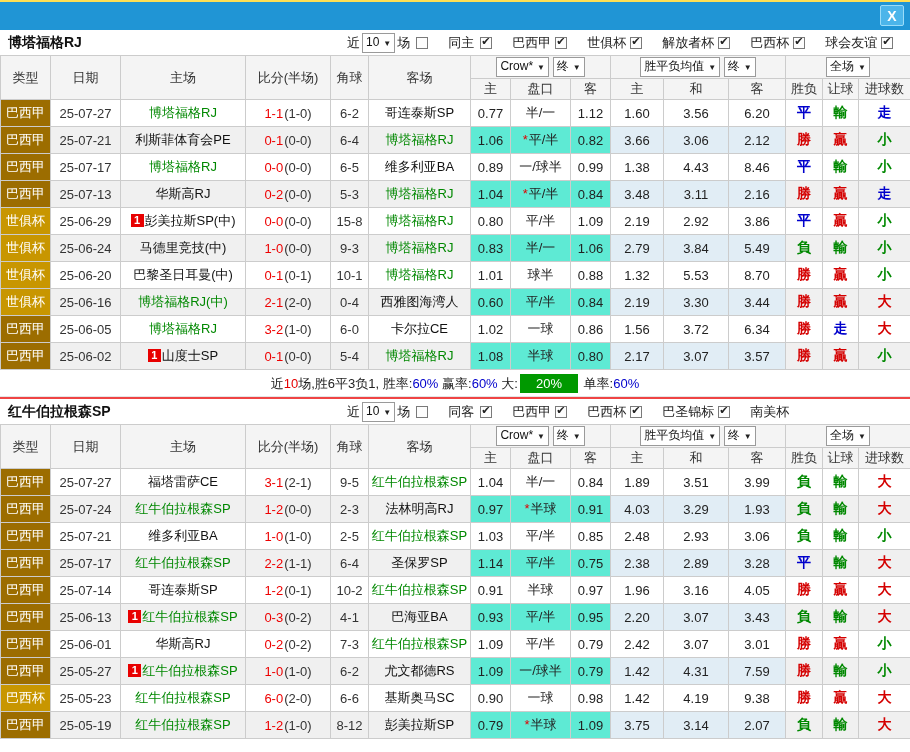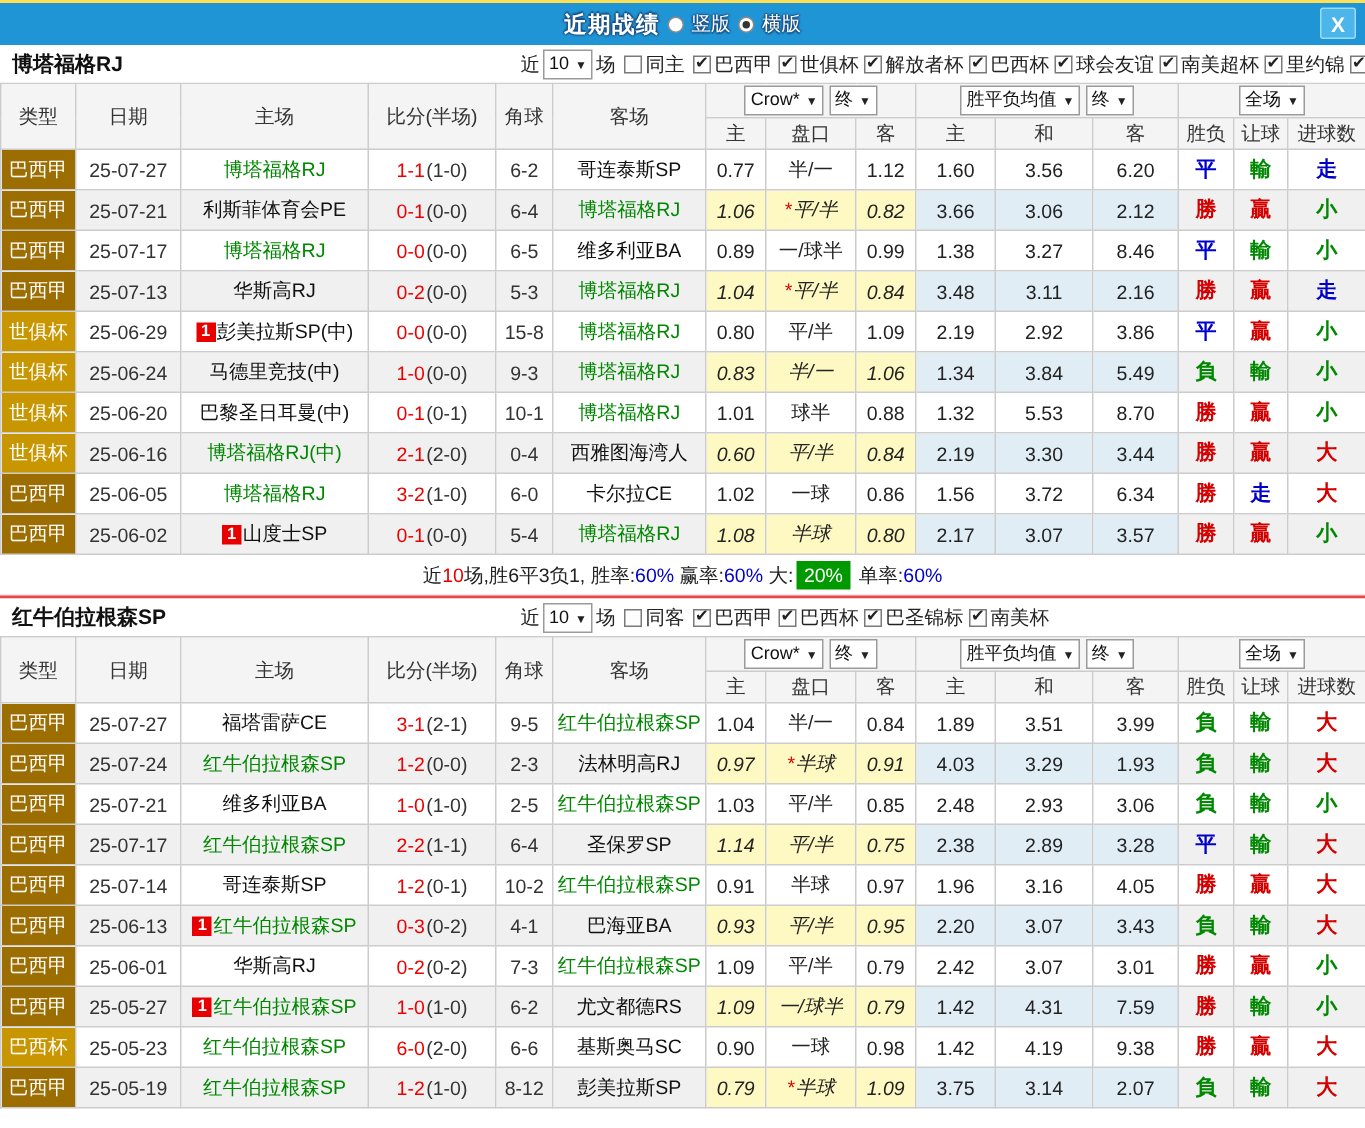--- a/index.html
+++ b/index.html
@@ -19,67 +19,60 @@
   .radio{display:inline-block;width:11px;height:11px;border-radius:50%;background:#fff;border:1px solid #8a8a8a;position:relative;cursor:pointer;}
   .radio.checked::after{content:"";position:absolute;left:2px;top:2px;width:5px;height:5px;border-radius:50%;background:#333;}
   .rlabel{font-size:13px;cursor:pointer;}
   .closebtn{position:absolute;right:6px;top:3px;width:24px;height:21px;line-height:21px;text-align:center;
     background:#4cb5ea;border:1px solid #9adcf9;border-radius:2px;color:#fff;font-weight:bold;font-size:14px;cursor:pointer;}
   .filterbar{position:relative;height:25px;background:#fff;font-size:13px;color:#222;}
   .teamname{position:absolute;left:8px;top:4px;font-weight:bold;font-size:14px;color:#111;}
   .filters{position:absolute;left:347px;top:0;height:100%;display:flex;align-items:center;gap:2px;white-space:nowrap;}
   .sel{display:inline-block;border:1px solid #9a9a9a;background:#fff;font-size:12px;color:#111;padding:0 3px;line-height:16px;cursor:pointer;}
   .sel::after{content:"▼";font-size:8px;margin-left:4px;color:#222;}
-  .cbwrap{display:inline-flex;align-items:center;gap:2px;margin-left:4px;cursor:pointer;}
+  .cbwrap{display:inline-flex;align-items:center;gap:20px;margin-left:4px;cursor:pointer;}
   .cb{display:inline-block;width:12px;height:12px;border:1px solid #7a7a7a;background:#fdfdfd;position:relative;}
   .cb.checked::after{content:"✔";position:absolute;left:0px;top:-3px;font-size:11px;color:#222;}
   .grid{width:910px;table-layout:fixed;border-collapse:collapse;font-size:13px;color:#222;}
   .grid th,.grid td{border:1px solid #ccc;text-align:center;padding:0 1px;overflow:hidden;white-space:nowrap;}
   .grid thead th{background:#f4f4f4;font-weight:normal;color:#333;}
   .hrow1 th{height:23px;}
   .hrow2 th{height:21px;}
   .grid tbody td{height:27px;background:#fff;}
   tr.even td{background:#f0f0f0;}
-  td.cream{background:#fcf5ea;}  tr.even td.cream{background:#fef9c3;font-style:italic;}
+  td.cream{background:#fcf5ea;}  tr.even td.cream{background:#5eead4;}
   td.blu{background:#e9f4fa;}    tr.even td.blu{background:#e1edf5;}
   td.type{color:#fff;font-size:13px;}
   td.type.dark{background:var(--type-dark);}
   td.type.light{background:var(--type-light);}
   tr.even td.type.dark{background:var(--type-dark);} tr.even td.type.light{background:var(--type-light);}
   td.date,td.corner{color:#333;}
   .tname{color:#111;}
   .tname.tgreen{color:var(--team-green);}
   .ft{color:var(--score-red);text-align:right;}
   .ht{color:#333;margin-left:1px;}
   .star{color:#e00000;margin-right:1px;}
   td.res{font-weight:bold;font-size:14px;}
   td.res.red{color:var(--result-red);}
   td.res.green{color:var(--result-green);}
   td.res.blue{color:var(--result-blue);}
   .badge1{display:inline-block;background:#e80000;color:#fff;font-size:11px;font-weight:bold;
     width:13px;height:13px;line-height:13px;text-align:center;vertical-align:1px;margin-right:1px;}
   .summary{height:27px;line-height:27px;text-align:center;font-size:13px;border-bottom:1px solid #e5e5e5;}
   .part.dark{color:#222;} .part.red{color:#e50000;} .part.blue{color:#0000cc;}
-  .part.badge{background:var(--badge-bg);color:#fff;padding:2px 5px;margin:0 2px;}
+  .part.badge{background:var(--badge-bg);color:#fff;padding:2px 16px;margin:0 2px;}
   .section.follow{border-top:2px solid #ef4444;}
   .summary .part{white-space:pre;}
 </style>
 </head>
 <body>
 
 <div class="app">
   <div class="topline"></div>
   <div class="titlebar">
-    <div class="titlewrap">
-      <span class="title">近期战绩</span>
-      <span class="radio"></span>
-      <span class="rlabel">竖版</span>
-      <span class="radio checked"></span>
-      <span class="rlabel">横版</span>
-    </div>
     <div class="closebtn">X</div>
   </div>
   <div id="sections">
       <div class="section">
     <div class="filterbar">
       <span class="teamname">博塔福格RJ</span>
       <div class="filters">
         <span class="near1">近</span>
         <span class="sel"><span class="selval-games">10</span></span>
         <span class="near2">场</span>
@@ -203,21 +196,21 @@
     <td class="type dark">巴西甲</td>
     <td class="date">25-07-17</td>
     <td class="home"><span class="tname tgreen">博塔福格RJ</span></td>
     <td class="score"><span class="ft">0-0</span><span class="ht">(0-0)</span></td>
     <td class="corner">6-5</td>
     <td class="away"><span class="tname">维多利亚BA</span></td>
     <td class="cream o1">0.89</td>
     <td class="cream hcap"><span class="htext">一/球半</span></td>
     <td class="cream o3">0.99</td>
     <td class="blu a1">1.38</td>
-    <td class="blu a2">3.27</td>
+    <td class="blu a2">4.43</td>
     <td class="blu a3">8.46</td>
     <td class="res blue">平</td>
     <td class="res green">輸</td>
     <td class="res green">小</td>
   </tr>
             <tr class="even">
     <td class="type dark">巴西甲</td>
     <td class="date">25-07-13</td>
     <td class="home"><span class="tname">华斯高RJ</span></td>
     <td class="score"><span class="ft">0-2</span><span class="ht">(0-0)</span></td>
@@ -253,21 +246,21 @@
             <tr class="even">
     <td class="type light">世俱杯</td>
     <td class="date">25-06-24</td>
     <td class="home"><span class="tname">马德里竞技(中)</span></td>
     <td class="score"><span class="ft">1-0</span><span class="ht">(0-0)</span></td>
     <td class="corner">9-3</td>
     <td class="away"><span class="tname tgreen">博塔福格RJ</span></td>
     <td class="cream o1">0.83</td>
     <td class="cream hcap"><span class="htext">半/一</span></td>
     <td class="cream o3">1.06</td>
-    <td class="blu a1">1.34</td>
+    <td class="blu a1">2.79</td>
     <td class="blu a2">3.84</td>
     <td class="blu a3">5.49</td>
     <td class="res green">負</td>
     <td class="res green">輸</td>
     <td class="res green">小</td>
   </tr>
             <tr>
     <td class="type light">世俱杯</td>
     <td class="date">25-06-20</td>
     <td class="home"><span class="tname">巴黎圣日耳曼(中)</span></td>

